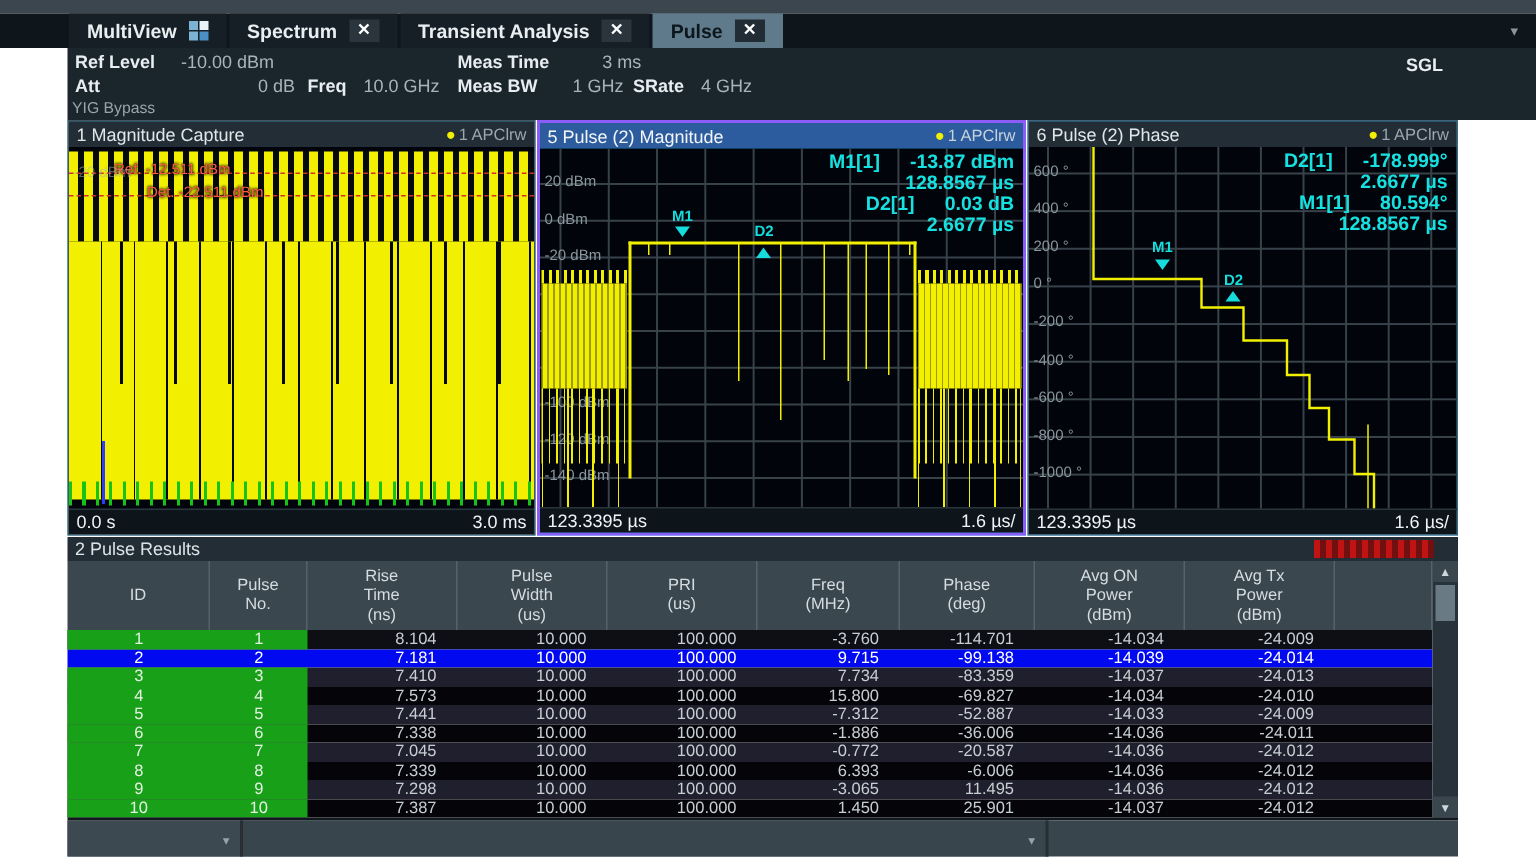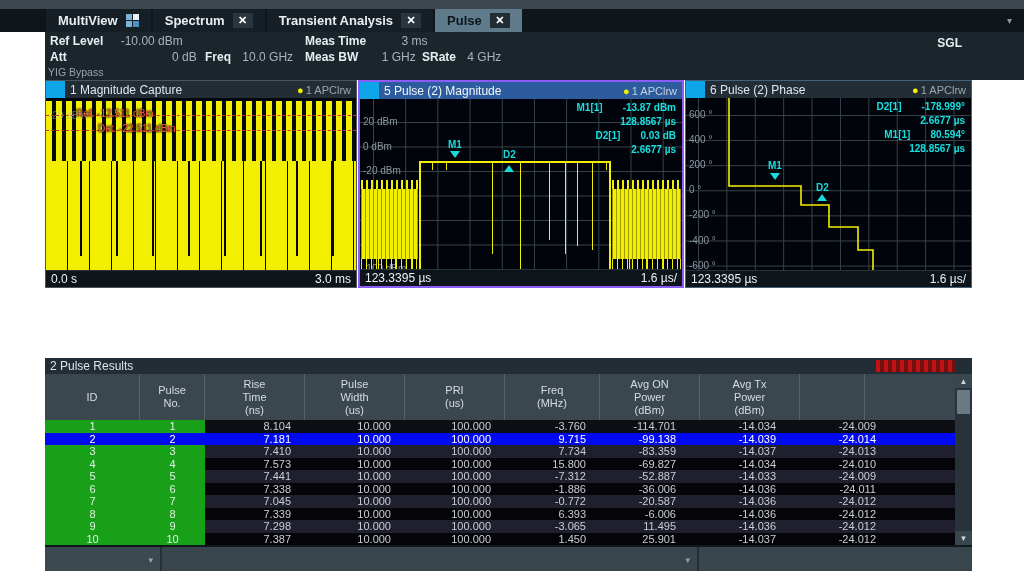--- a/index.html
+++ b/index.html
@@ -20,21 +20,21 @@
   .mv-grid i{background:#7ab3d4;}
   .mv-grid i:nth-child(2){background:#e8f2f8;}
   .mv-grid i:nth-child(4){background:#4a90c4;}
   #tab-overflow{margin-left:auto;margin-right:12px;align-self:center;color:#8a969e;font-size:10px;}
   
   #settings{left:45px;top:32px;width:979px;height:48px;background:#1b252c;font-size:12px;}
   .fld{position:absolute;white-space:nowrap;}
   .fld .lbl{font-weight:bold;color:#e7edf0;}
   .fld .val{color:#a8b4bb;}
   
-  .win{position:absolute;top:80px;height:208px;background:#0ea5e9;border:1px solid #4a565e;box-sizing:border-box;padding-left:19px;}
+  .win{position:absolute;top:80px;height:277px;background:#0ea5e9;border:1px solid #4a565e;box-sizing:border-box;}
   .win-hd{height:17px;display:flex;align-items:center;justify-content:space-between;
           background:#222d35;padding:0 5px;font-size:12px;}
   .win-hd .ttl{color:#dfe7ea;}
   .trace-tag{color:#9aa7ad;font-size:11px;}
   .trace-tag .dot{color:#f2ef00;margin-right:2px;}
   .plot{position:absolute;left:0;right:0;top:17px;bottom:16px;background:#01040a;overflow:hidden;}
   .win-ft{position:absolute;left:0;right:0;bottom:0;height:16px;background:#0d141a;border-top:1px solid #2a343c;
           display:flex;justify-content:space-between;align-items:center;padding:0 5px;font-size:12px;color:#eef3f5;}
   .ytick{position:absolute;left:3px;font-size:10px;color:#8b979e;white-space:nowrap;}
   .grid-bg{position:absolute;inset:0;}
@@ -67,21 +67,21 @@
   .noise-bot{position:absolute;top:160px;height:50px;
     background:repeating-linear-gradient(90deg,#f2ef00 0 1px,transparent 1px 5px);}
   .noise-deep{position:absolute;top:160px;height:105px;
     background:repeating-linear-gradient(90deg,#f2ef00 0 1px,transparent 1px 17px);}
   .yline{position:absolute;background:#f2ef00;}
   .mk-lbl{position:absolute;font-size:10px;font-weight:bold;color:#17dcdc;}
   .tri-dn{position:absolute;width:0;height:0;border-left:5px solid transparent;
           border-right:5px solid transparent;border-top:7px solid #17dcdc;}
   .tri-up{position:absolute;width:0;height:0;border-left:5px solid transparent;
           border-right:5px solid transparent;border-bottom:7px solid #17dcdc;}
-  .readout{position:absolute;right:6px;top:2px;text-align:right;font-size:10px;font-weight:bold;
+  .readout{position:absolute;right:6px;top:2px;text-align:right;font-size:13px;font-weight:bold;
            color:#17e0e0;line-height:14px;z-index:6;}
   .readout .mklabel{display:inline-block;margin-right:20px;}
   
   #tbl-title{left:45px;top:358px;width:927px;height:16px;background:#222d35;font-size:12px;
              display:flex;align-items:center;padding-left:5px;box-sizing:border-box;color:#dde4e8;}
   #tbl-flag{position:absolute;right:16px;top:2px;width:80px;height:12px;
             background:repeating-linear-gradient(90deg,#c01414 0 4px,#701010 4px 8px);}
   #tbl-head{left:45px;top:374px;width:910px;height:46px;background:#3a474f;display:flex;}
   .th{box-sizing:border-box;border-right:1px solid #55626a;display:flex;align-items:center;justify-content:center;
       text-align:center;font-size:11px;color:#d6dce0;white-space:pre-line;line-height:13px;}
@@ -321,20 +321,22 @@
       <div class="th" style="width: 100px;">Rise
 Time
 (ns)</div>
       <div class="th" style="width: 100px;">Pulse
 Width
 (us)</div>
       <div class="th" style="width: 100px;">PRI
 (us)</div>
       <div class="th" style="width: 95px;">Freq
 (MHz)</div>
+      <div class="th" style="width: 90px;">Phase
+(deg)</div>
       <div class="th" style="width: 100px;">Avg ON
 Power
 (dBm)</div>
       <div class="th" style="width: 100px;">Avg Tx
 Power
 (dBm)</div>
       <div class="th" style="width: 65px;"></div>
     </div>
   <div id="tbl-body" class="abs">
       <div class="tr blk0">

